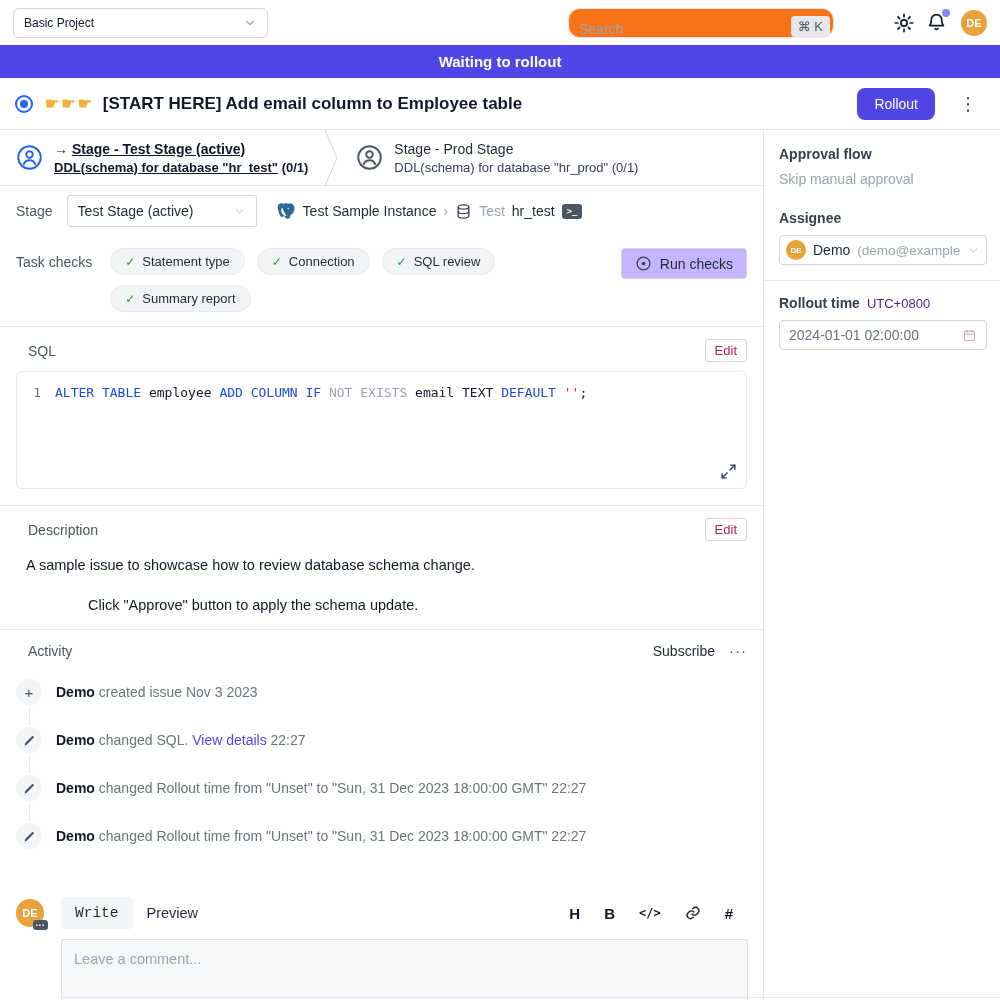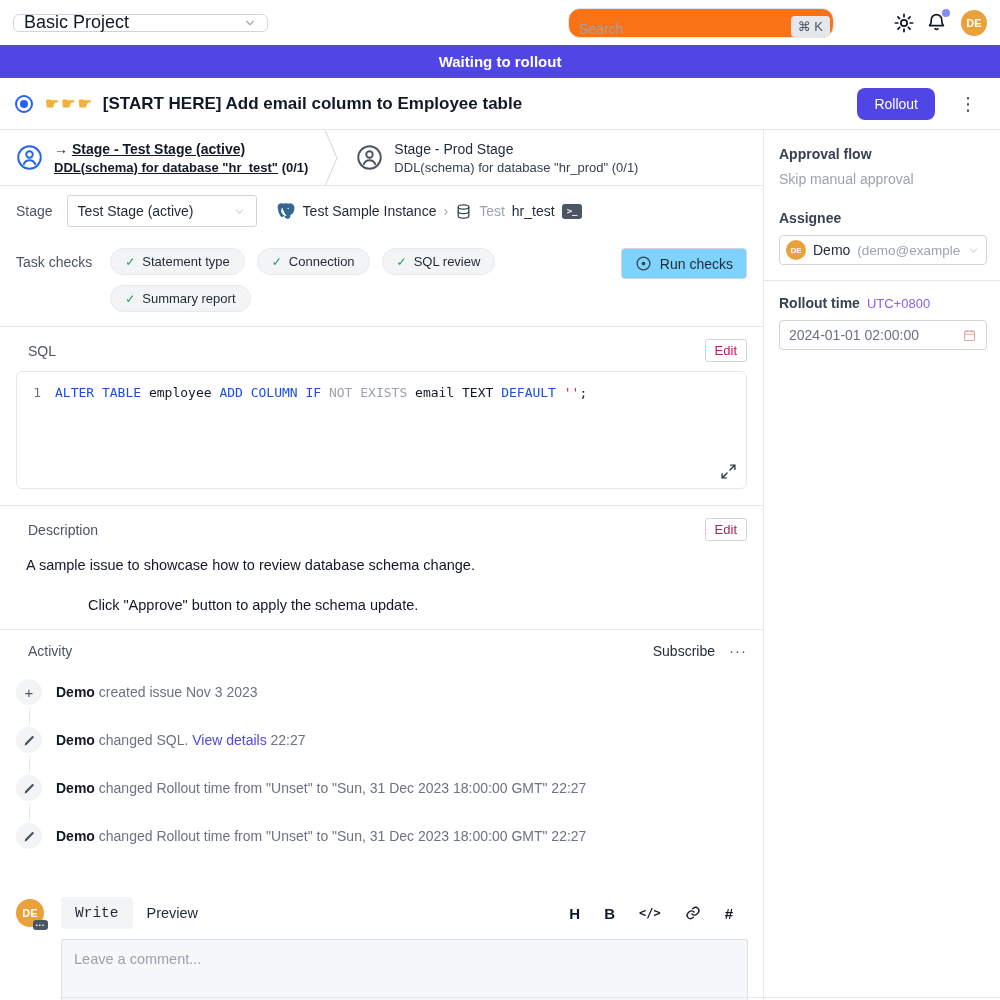--- a/index.html
+++ b/index.html
@@ -2,22 +2,22 @@
 <html><head>
 <meta charset="utf-8">
 <style>
   * { margin:0; padding:0; box-sizing:border-box; }
   html,body { width:1000px; height:1000px; overflow:hidden; background:#fff;
     font-family:"Liberation Sans", sans-serif; color:#1f2937; font-size:14px; }
   .page { position:relative; width:1000px; height:1000px; display:flex; flex-direction:column; }
 
   
   .topbar { height:45px; display:flex; align-items:center; padding:0 13px; gap:0; flex:none; }
-  .project-select { width:255px; height:18px; border:1px solid #d1d5db; border-radius:6px;
-    display:flex; align-items:center; padding:0 10px; font-size:18px; color:#111827; background:#fff; }
+  .project-select { width:255px; height:30px; border:1px solid #d1d5db; border-radius:6px;
+    display:flex; align-items:center; padding:0 10px; font-size:12px; color:#111827; background:#fff; }
   .project-select .chev { margin-left:auto; color:#9ca3af; }
   .searchbox { margin-left:auto; width:266px; height:30px; background:#f97316; border:1px solid #e5e7eb;
     border-radius:12px; display:flex; align-items:flex-end; padding:0 3px 0 10px; margin-right:42px; }
   .searchbox input { border:none; outline:none; background:transparent; flex:1; font-size:14px;
     color:#374151; font-family:inherit; min-width:0; }
   .searchbox input::placeholder { color:#9ca3af; }
   .kbd { background:#e5e7eb; color:#4b5563; border-radius:4px; padding:3px 7px; font-size:13px; white-space:nowrap; }
   .sql-editor-btn { height:34px; border:1px solid #d1d5db; border-radius:6px; background:#fff;
     display:flex; align-items:center; gap:8px; padding:0 12px; font-size:15px; color:#111827; }
   .icon-btn { background:none; border:none; display:flex; align-items:center; position:relative; color:#111827; }
@@ -77,21 +77,21 @@
     padding:3px 5px; font-family:"DejaVu Sans Mono", monospace; line-height:1; }
 
   
   .task-checks { display:flex; align-items:flex-start; padding:12px 16px 14px; border-bottom:1px solid #e5e7eb; flex:none; }
   .task-checks .lbl { color:#4b5563; margin-top:6px; }
   .pills { display:flex; flex-wrap:wrap; gap:10px 12px; margin-left:18px; width:420px; }
   .pill { display:inline-flex; align-items:center; gap:7px; background:#f3f4f6; border:1px solid #e7e9ec;
     border-radius:999px; padding:5px 14px; font-size:13px; color:#1f2937; }
   .pill .ck { color:#16a34a; font-size:12px; }
   .run-btn { margin-left:auto; display:flex; align-items:center; gap:8px; border:1px solid #d1d5db;
-    background:#7dd3fc; border-radius:4px; padding:6px 13px; font-size:14px; color:#1f2937; font-family:inherit; }
+    background:#c4b5fd; border-radius:4px; padding:6px 13px; font-size:14px; color:#1f2937; font-family:inherit; }
   .run-btn svg { color:#374151; }
 
   
   .section { padding:12px 16px 16px; flex:none; }
   .sec-head { display:flex; align-items:center;margin-left:12px; }
   .sec-title { color:#4b5563; font-size:14px; }
   .edit-btn { margin-left:auto; border:1px solid #d1d5db; background:#fff; border-radius:3px;
     padding:3px 9px; font-size:13px; color:#be185d; font-family:inherit; }
 
   
@@ -142,21 +142,21 @@
   .side .muted { color:#9ca3af; margin-top:9px; }
   .assignee-label { margin-top:23px; }
   .assignee-box { margin-top:9px; height:30px; border:1px solid #d1d5db; border-radius:4px;
     display:flex; align-items:center; gap:7px; padding:0 6px; overflow:hidden; }
   .assignee-box .avatar { width:20px; height:20px; font-size:8px; }
   .assignee-box .nm { color:#1f2937; white-space:nowrap; }
   .assignee-box .em { color:#9ca3af; font-size:13.5px; white-space:nowrap; overflow:hidden; flex:1; }
   .assignee-box .chev { color:#d1d5db; flex:none; }
   .side-divider { height:1px; background:#e5e7eb; margin:15px -15px 0; }
   .rollout-label { margin-top:14px; display:flex; align-items:baseline; gap:7px; }
-  .rollout-label .tz { font-weight:400; color:#8b5cf6; font-size:13px;text-align:right; }
+  .rollout-label .tz { font-weight:400; color:#4c1d95; font-size:13px;text-align:right; }
   .time-box { margin-top:9px; height:30px; border:1px solid #d1d5db; border-radius:4px;
     display:flex; align-items:center; padding:0 9px; color:#6b7280; }
   .time-box .cal { margin-left:auto; color:#e0a7a7; display:flex; }
 
   .bottom-line { position:absolute; left:60px; right:0; top:997px; height:1px; background:#e5e7eb; }
 
   svg { display:block; }
 </style>
 </head>
 <body>

